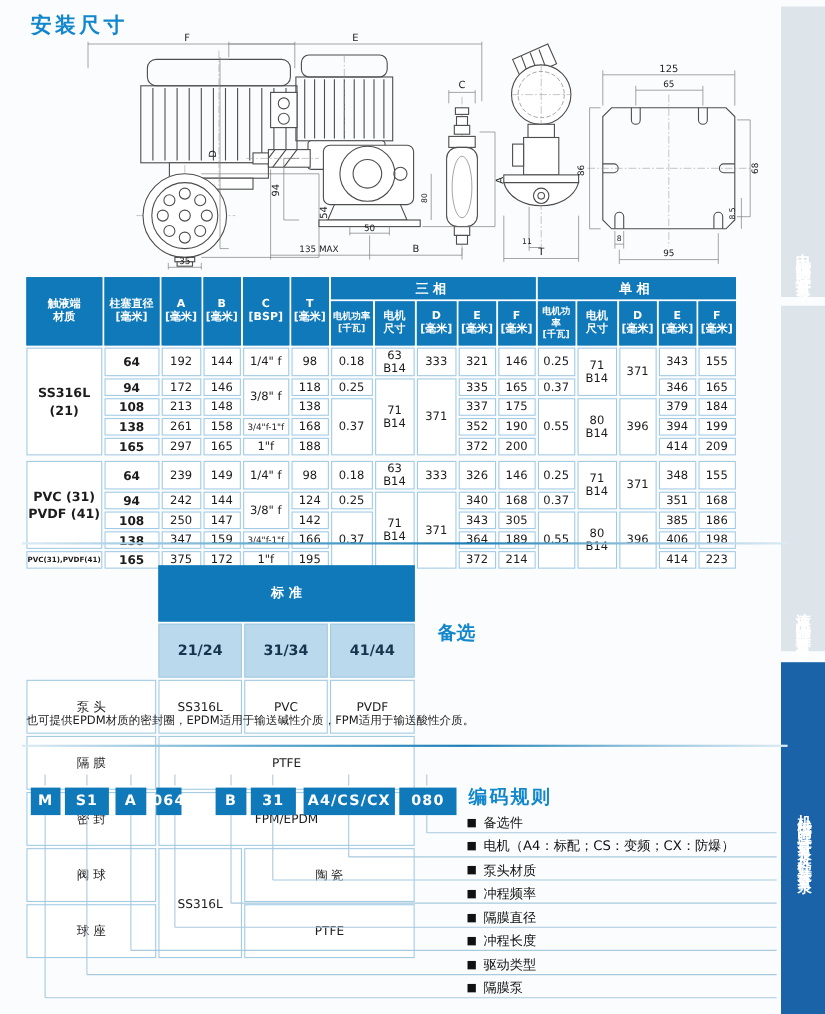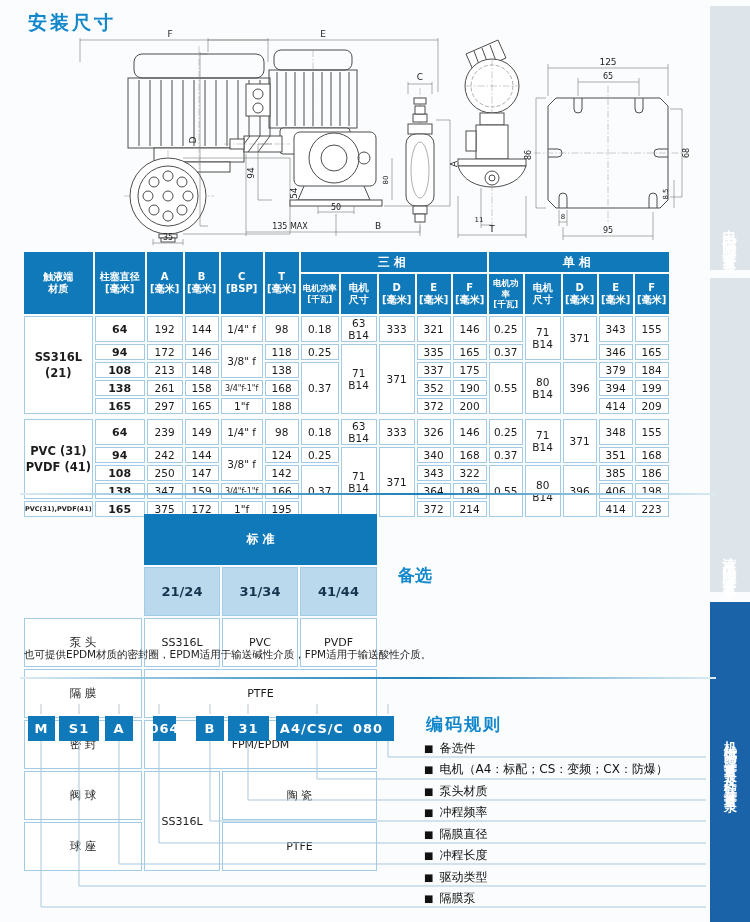--- a/index.html
+++ b/index.html
@@ -364,21 +364,21 @@
       <td>351</td>
       <td>168</td>
     </tr>
     <tr>
       <td class="dia">108</td>
       <td>250</td>
       <td>147</td>
       <td>142</td>
       <td rowspan="3">0.37</td>
       <td>343</td>
-      <td>322</td>
+      <td>305</td>
       <td rowspan="3">0.55</td>
       <td rowspan="3">80 B14</td>
       <td rowspan="3">396</td>
       <td>385</td>
       <td>186</td>
     </tr>
     <tr>
       <td class="dia">138</td>
       <td>347</td>
       <td>159</td>
@@ -451,25 +451,25 @@
     </table>
   <div class="stdnote">也可提供EPDM材质的密封圈，EPDM适用于输送碱性介质，FPM适用于输送酸性介质。</div>
 
   <div class="opt-title">备选</div>
 
   <div class="sep" id="sep2"></div>
 
   <div class="cbox" style="left:28px;width:27px">M</div>
   <div class="cbox" style="left:59px;width:40px">S1</div>
   <div class="cbox" style="left:105px;width:28px">A</div>
-  <div class="cbox" style="left:153px;width:23px">064</div>
+  <div class="cbox" style="left:142px;width:23px">064</div>
   <div class="cbox" style="left:196px;width:28px">B</div>
   <div class="cbox" style="left:228px;width:41px">31</div>
   <div class="cbox" style="left:276px;width:83px">A4/CS/CX</div>
-  <div class="cbox" style="left:342px;width:52px">080</div>
+  <div class="cbox" style="left:363px;width:52px">080</div>
   <div class="code-title">编码规则</div>
 
   <svg class="conn" width="750" height="222" viewBox="0 0 750 222">
     <path class="cs" fill="none" d="M41,4 V14 M79,4 V14 M119,4 V14 M159,4 V14 M210,4 V14 M248,4 V14 M317,4 V14 M388,4 V14"></path>
     <path class="cv" fill="none" d="M388,41 V57 M388,57 H706"></path>
     <path class="cv" fill="none" d="M317,41 V79 M317,79 H706"></path>
     <path class="cv" fill="none" d="M248,41 V100 M248,100 H706"></path>
     <path class="cv" fill="none" d="M210,41 V121 M210,121 H706"></path>
     <path class="cv" fill="none" d="M159,41 V143 M159,143 H706"></path>
     <path class="cv" fill="none" d="M119,41 V164 M119,164 H706"></path>

